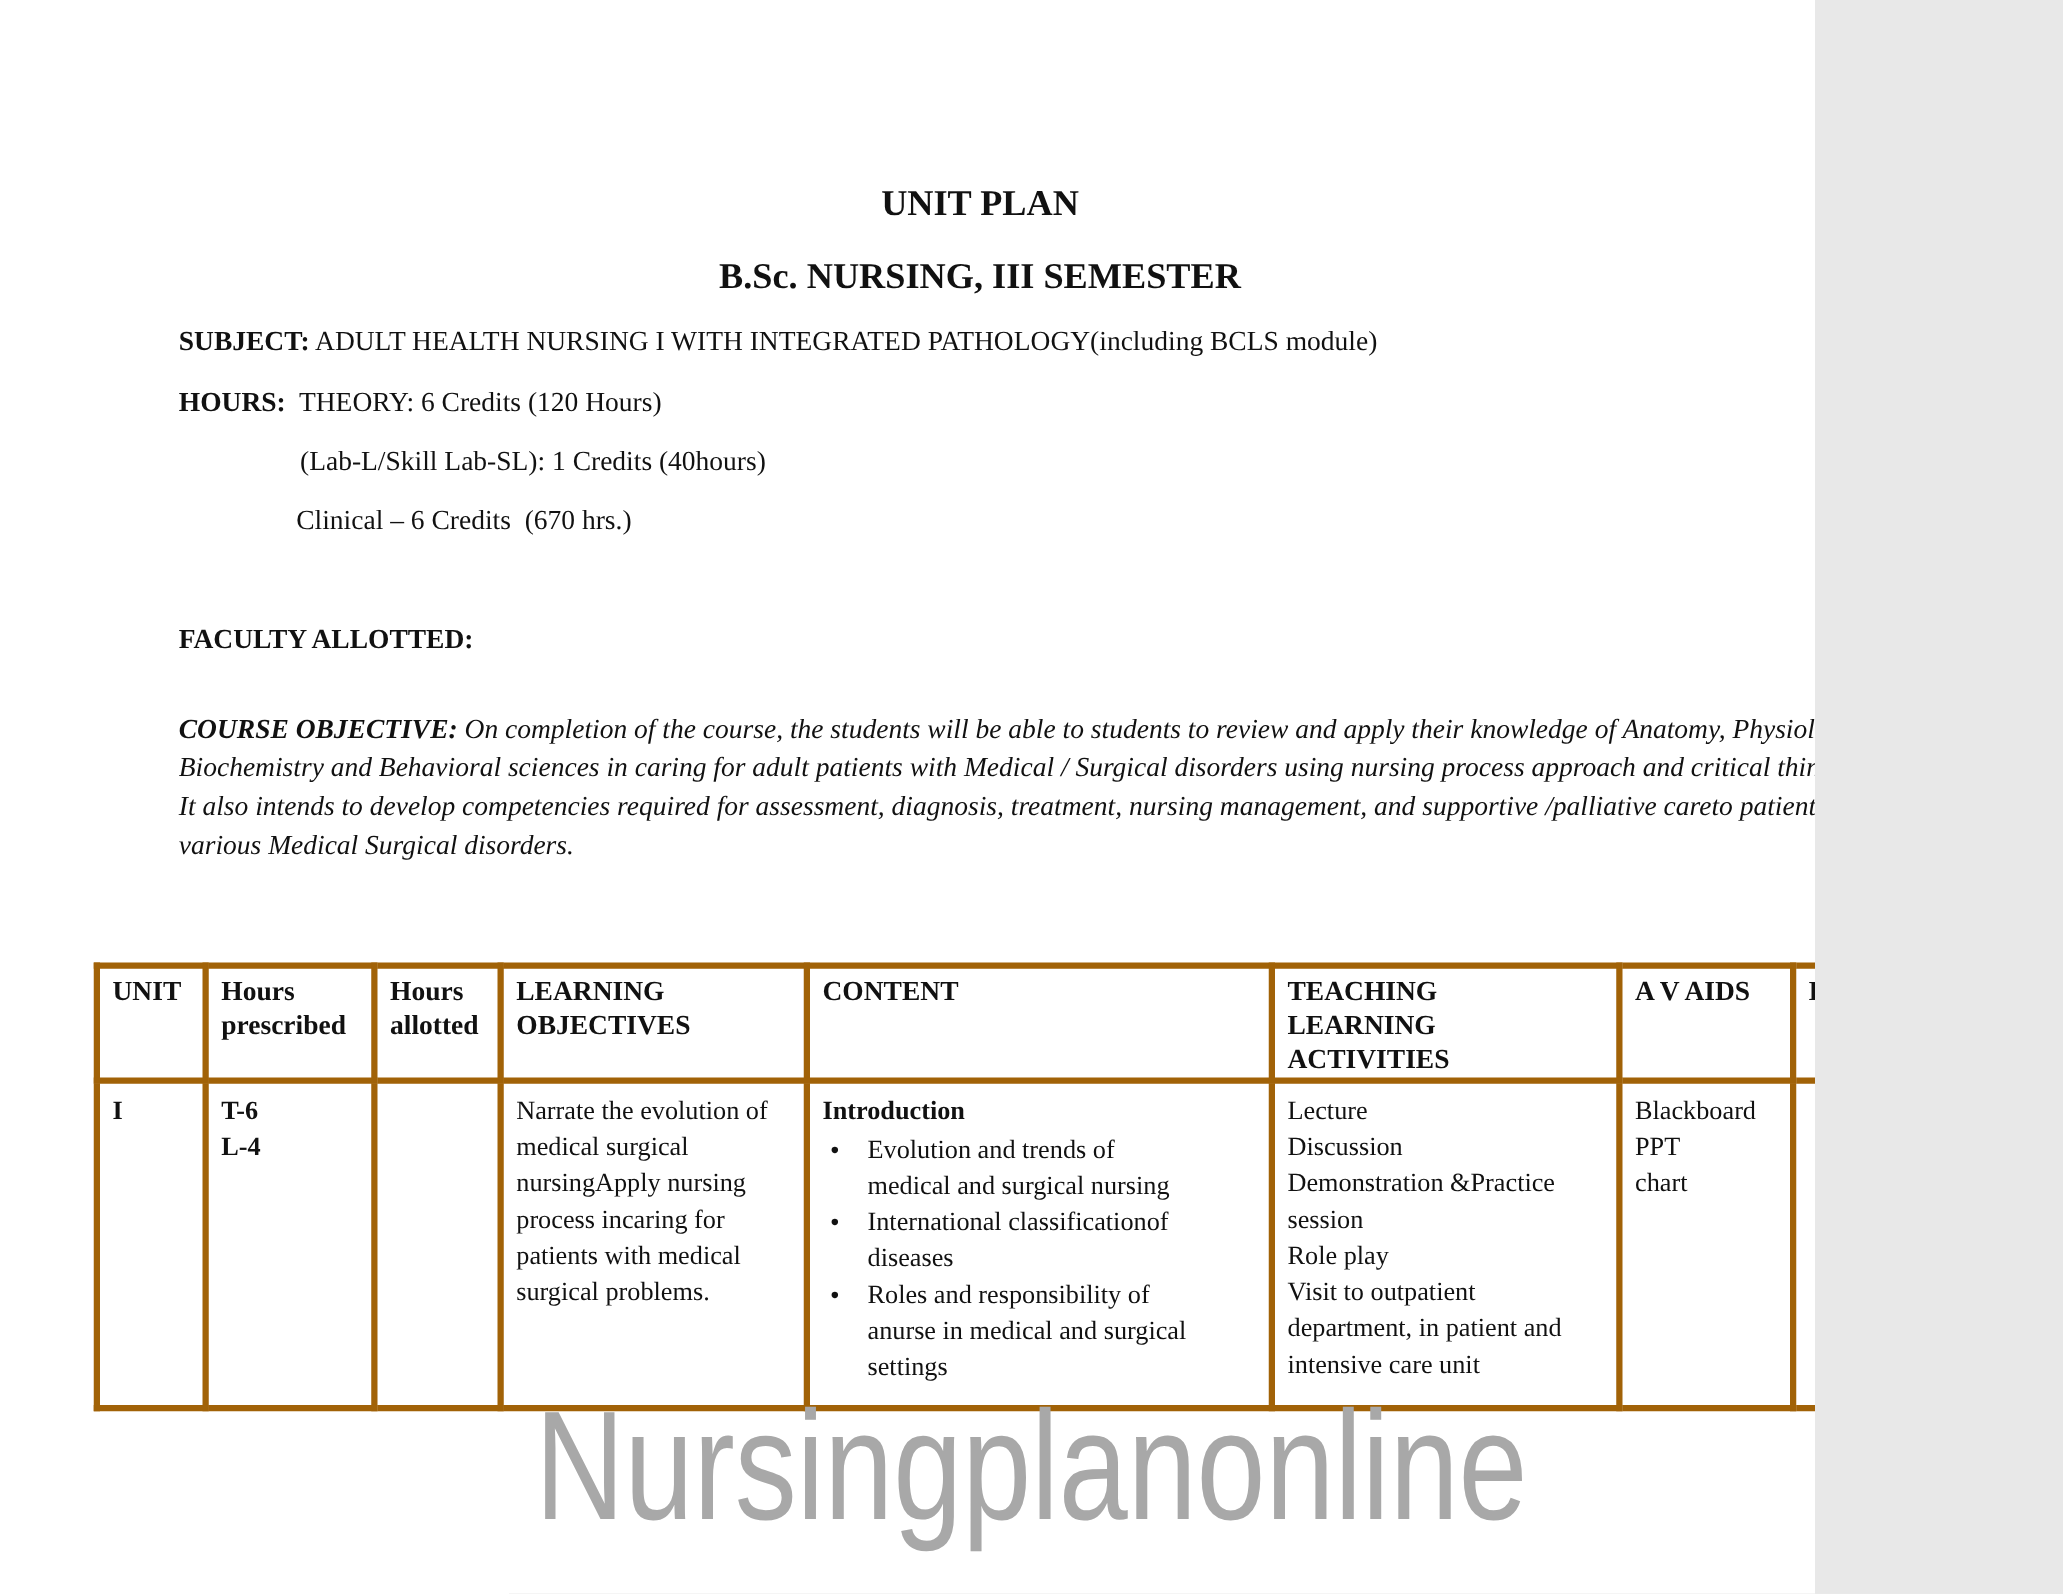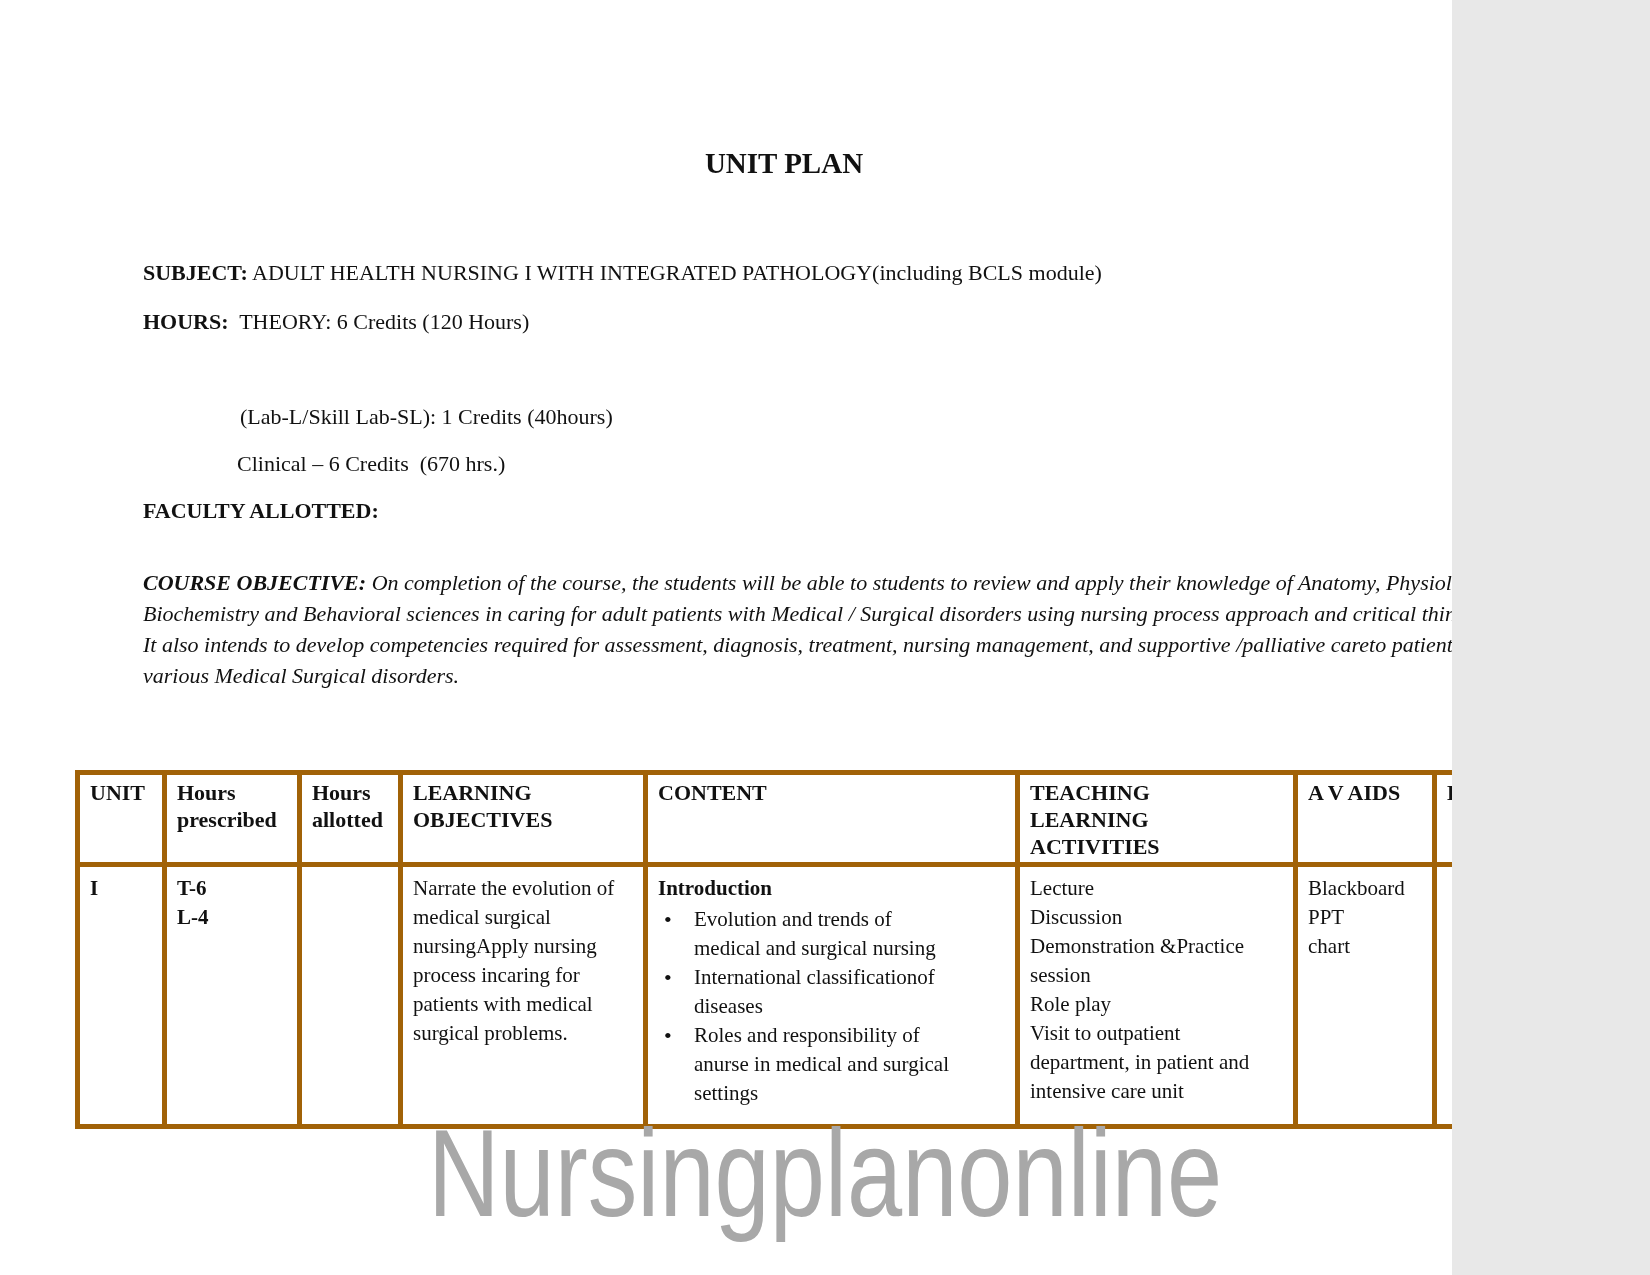--- a/index.html
+++ b/index.html
@@ -5,21 +5,21 @@
   html,body { margin:0; padding:0; background:#e8e8e8; }
   .page {
     position:relative;
     width:1452px; height:1275px;
     background:#ffffff;
     overflow:hidden;
     font-family:"Liberation Serif", serif;
     color:#111111;
   }
   .b { font-weight:bold; }
-  .pre { white-space:pre-wrap;margin-top:48px; }
+  .pre { white-space:pre-wrap; }
 
   .title {
     position:absolute; left:143px; width:1282px;
     text-align:center; font-weight:bold; font-size:29px; line-height:34px;
   }
   #title1 { top:146px; }
   #title2 { top:204px; }
 
   .line { position:absolute; font-size:22px; line-height:26px; }
   #subject-line  { top:260px; left:143px; width:1400px; }
@@ -76,20 +76,21 @@
     transform:scaleX(0.80);
     white-space:nowrap;
   }
 </style>
 </head>
 <body>
 
 <div class="page">
 
   <div id="title1" class="title">UNIT PLAN</div>
+  <div id="title2" class="title">B.Sc. NURSING, III SEMESTER</div>
 
   <div id="subject-line" class="line"><span class="b">SUBJECT:</span><span class="pre"> ADULT HEALTH NURSING I WITH INTEGRATED PATHOLOGY(including BCLS module)</span></div>
 
   <div id="hours-line" class="line"><span class="b">HOURS:</span><span class="pre">  THEORY: 6 Credits (120 Hours)</span></div>
 
   <div id="lab-line" class="line pre">(Lab-L/Skill Lab-SL): 1 Credits (40hours)</div>
   <div id="clinical-line" class="line pre">Clinical – 6 Credits  (670 hrs.)</div>
 
   <div id="faculty-line" class="line">FACULTY ALLOTTED:</div>
 

